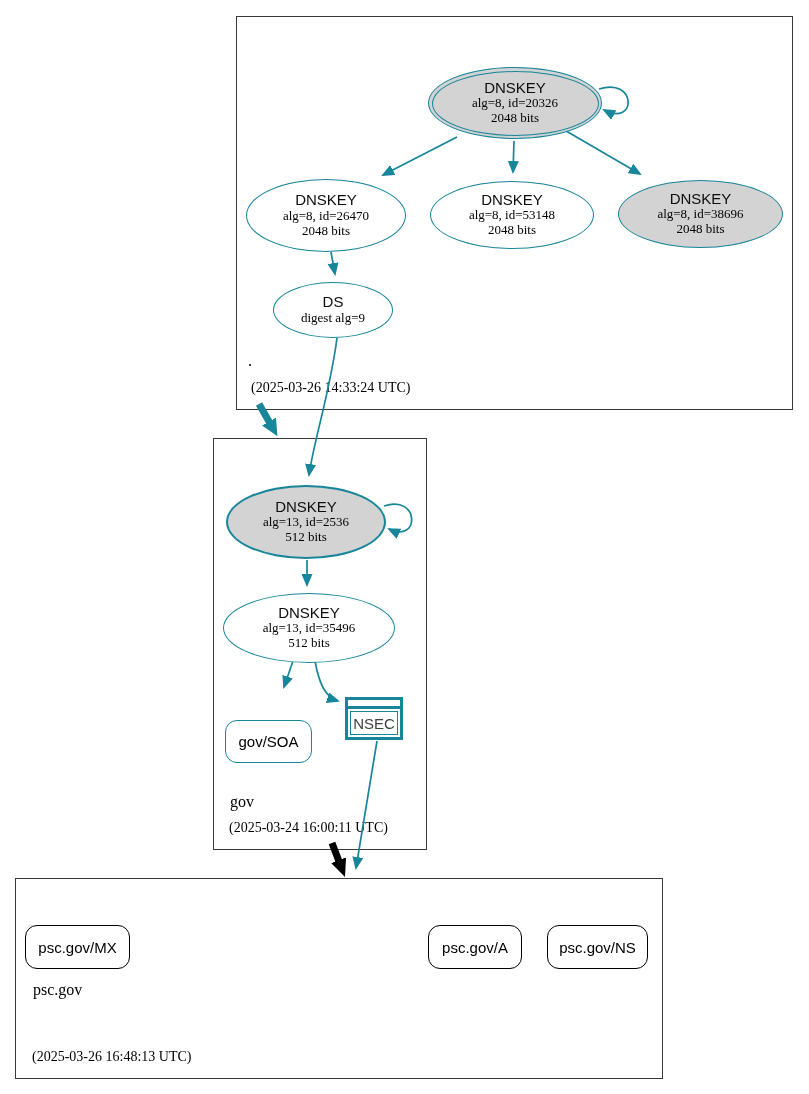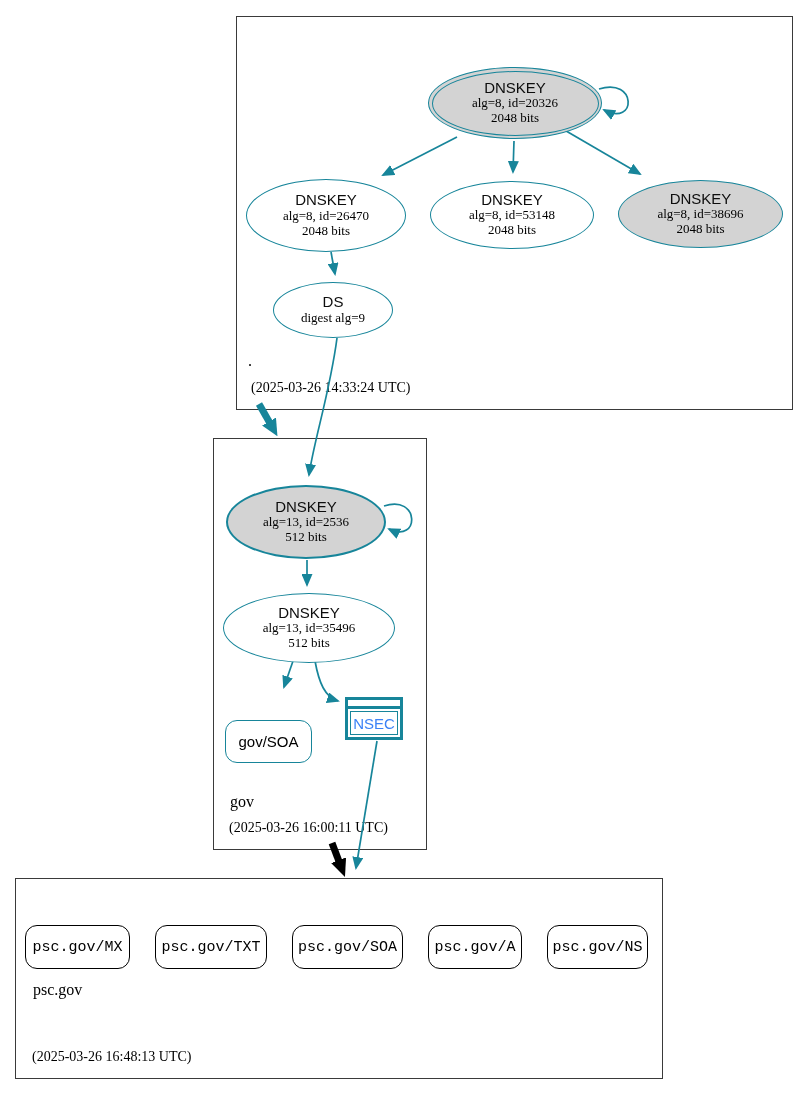--- a/index.html
+++ b/index.html
@@ -81,52 +81,52 @@
     color:#000;
     text-align:right;
   }
   .rrset{
     border:1.8px solid #17859a;
     border-radius:12px;
     background:#ffffff;
     display:flex;align-items:center;justify-content:center;
     font-size:15px;color:#000;
   }
-  .rrset.black{border-color:#000;font-family:Liberation Mono, monospace;}
+  .rrset.black{border-color:#000;}
   .nsec-outer{
     border:3px solid #17859a;
     background:#ffffff;
     display:flex;flex-direction:column;
   }
   .nsec-head{
     height:6px;
     border-bottom:3px solid #17859a;
   }
   .nsec-body{
     flex:1;
     margin:2px;
     border:1.2px solid #17859a;
     display:flex;align-items:center;justify-content:center;
-    font-size:15px;color:#3b82f6;
+    font-size:15px;color:#404040;
   }
 </style>
 </head>
 <body>
 
 <div class="canvas">
 
   <div class="zonebox" style="left:236px;top:16px;width:555px;height:392px;"></div>
   <div class="zonebox" style="left:213px;top:438px;width:212px;height:410px;"></div>
   <div class="zonebox" style="left:15px;top:878px;width:646px;height:199px;"></div>
 
   <div class="zone-label" style="left:248px;top:352px;">.</div>
   <div class="zone-ts" style="left:251px;top:380px;">(2025-03-26 14:33:24 UTC)</div>
 
   <div class="zone-label" style="left:230px;top:793px;">gov</div>
-  <div class="zone-ts" style="left:229px;top:820px;">(2025-03-26 16:00:11 UTC)</div>
+  <div class="zone-ts" style="left:229px;top:820px;">(2025-03-24 16:00:11 UTC)</div>
 
   <div class="zone-label" style="left:33px;top:981px;text-align:right;">psc.gov</div>
   <div class="zone-ts" style="left:32px;top:1049px;">(2025-03-26 16:48:13 UTC)</div>
 
   <svg class="edges" width="809" height="1094" viewBox="0 0 809 1094" xmlns="http://www.w3.org/2000/svg">
     <defs>
       <marker id="mt" markerUnits="userSpaceOnUse" markerWidth="13" markerHeight="11" refX="11" refY="5.5" orient="auto">
         <path d="M0 0 L13 5.5 L0 11 Z" fill="#17859a"></path>
       </marker>
       <marker id="mtb" markerUnits="userSpaceOnUse" markerWidth="17" markerHeight="16" refX="4" refY="8" orient="auto">
@@ -200,26 +200,20 @@
   </div>
 
   <div class="node nsec-outer" style="left:345px;top:697px;width:58px;height:43px;">
     <div class="nsec-head"></div>
     <div class="nsec-body">NSEC</div>
   </div>
 
   <div class="node rrset black" style="left:25px;top:925px;width:105px;height:44px;">
     <span>psc.gov/MX</span>
   </div>
-  <div class="node rrset black" style="left:155px;top:925px;width:112px;height:44px;">
-    <span>psc.gov/TXT</span>
-  </div>
-  <div class="node rrset black" style="left:292px;top:925px;width:111px;height:44px;">
-    <span>psc.gov/SOA</span>
-  </div>
   <div class="node rrset black" style="left:428px;top:925px;width:94px;height:44px;">
     <span>psc.gov/A</span>
   </div>
   <div class="node rrset black" style="left:547px;top:925px;width:101px;height:44px;">
     <span>psc.gov/NS</span>
   </div>
 
 </div>
 
 </body></html>

